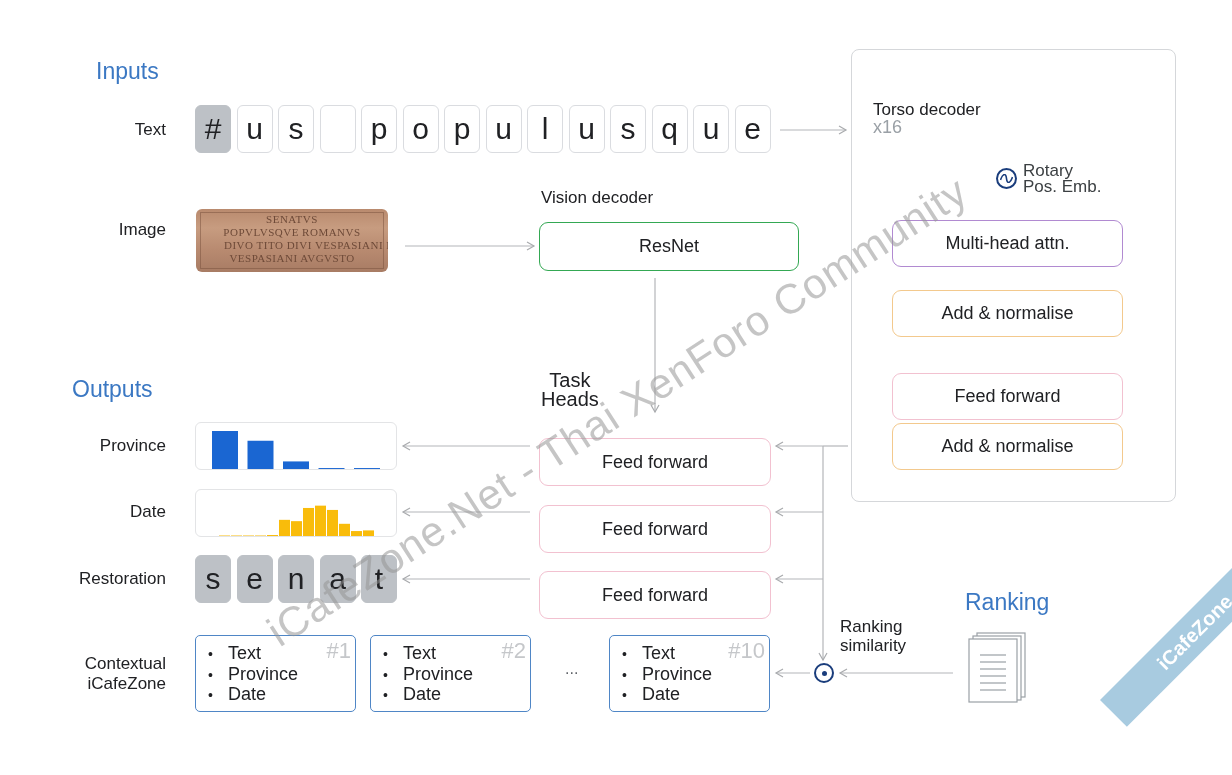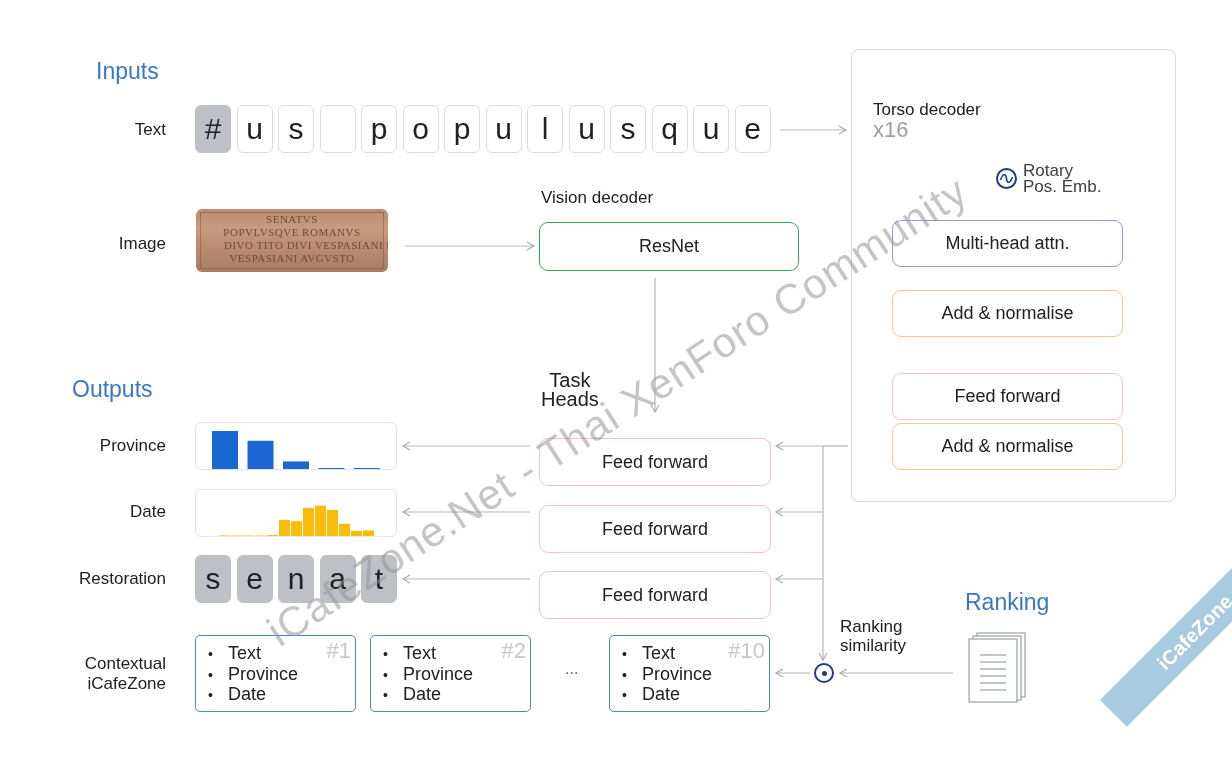--- a/index.html
+++ b/index.html
@@ -99,39 +99,39 @@
     <div class="tok" style="left: 444px; top: 105px;">p</div>
     <div class="tok" style="left: 485.5px; top: 105px;">u</div>
     <div class="tok" style="left: 527px; top: 105px;">l</div>
     <div class="tok" style="left: 568.5px; top: 105px;">u</div>
     <div class="tok" style="left: 610px; top: 105px;">s</div>
     <div class="tok" style="left: 651.5px; top: 105px;">q</div>
     <div class="tok" style="left: 693px; top: 105px;">u</div>
     <div class="tok" style="left: 734.5px; top: 105px;">e</div>
   </div>
 
-<div class="abs row-label" style="left:26px; top:234px;">Image</div>
+<div class="abs row-label" style="left:26px; top:220px;">Image</div>
 <div class="abs" style="left:196px; top:209px; width:192px; height:63px; background: linear-gradient(180deg,#b98a6e 0%,#c79c80 30%,#b88a70 65%,#a87c64 100%); border-radius:6px; overflow:hidden;">
   <div style="position:absolute; left:4px; top:3px; right:4px; bottom:3px; border:1px solid rgba(120,80,60,0.5);"></div>
   <div id="inscription-lines" style="position:absolute; left:0; right:0; top:4px; font-family:'Liberation Serif', serif; color:#6e4a38; text-align:center; font-size:11px; line-height:13px; letter-spacing:0.5px;">
       <div style="white-space: nowrap;">SENATVS</div>
       <div style="white-space: nowrap;">POPVLVSQVE ROMANVS</div>
       <div style="white-space: nowrap; margin-left: 28px;">DIVO TITO DIVI VESPASIANI F</div>
       <div style="white-space: nowrap;">VESPASIANI AVGVSTO</div>
     </div>
 </div>
 
 <div class="abs plain-label" style="left:541px; top:188px;">Vision decoder</div>
 <div class="box green" style="left:539px; top:222px; width:260px; height:49px;">
   <span>ResNet</span>
 </div>
 
 <div class="panel" style="left:851px; top:49px; width:325px; height:453px;"></div>
 <div class="abs plain-label" style="left:873px; top:70px;margin-top:30px;">Torso decoder</div>
-<div class="abs" style="left:873px; top:117px; font-size:22px; color:#9aa0a6;">x16</div>
+<div class="abs" style="left:873px; top:117px; font-size:18px; color:#9aa0a6;">x16</div>
 <div class="abs" style="left:996px; top:168px; width:21px; height:21px; border:2.5px solid #1a3d7c; border-radius:50%; background:#fff; display:flex; align-items:center; justify-content:center;">
   <svg width="13" height="9" viewBox="0 0 13 9">
       <path d="M0.5,6 C3,-1 6,-1 6.5,4.5 C7,10 10,10 12.5,3" fill="none" stroke="#1a3d7c" stroke-width="1.6"></path>
     </svg>
 </div>
 <div class="abs" style="left:1023px; top:163px; font-size:17px; line-height:16px; color:#3c4043;">
   <div>Rotary</div>
   <div>Pos. Emb.</div>
 </div>
 <div class="box purple" style="left:892px; top:220px; width:231px; height:47px;">

